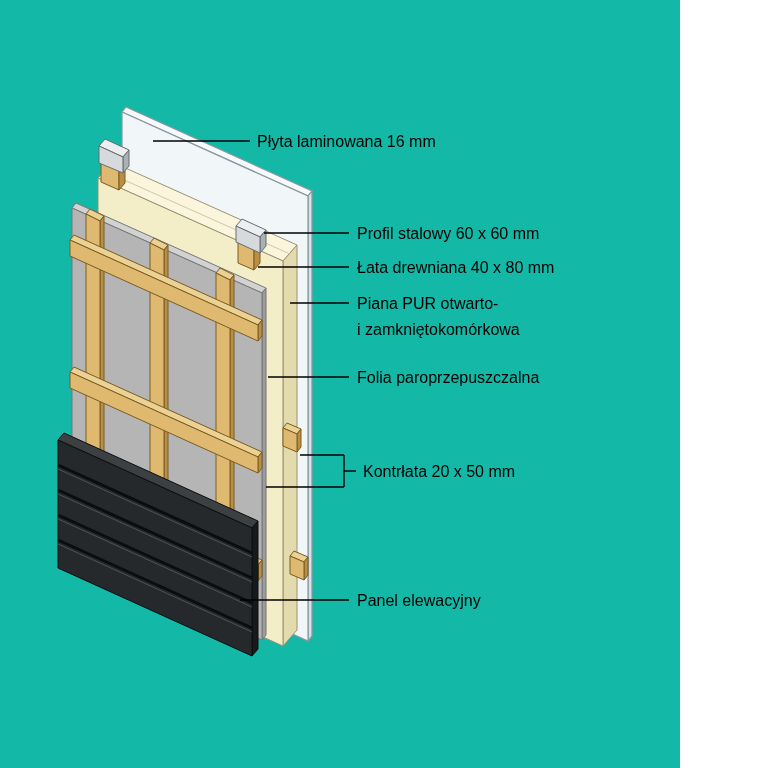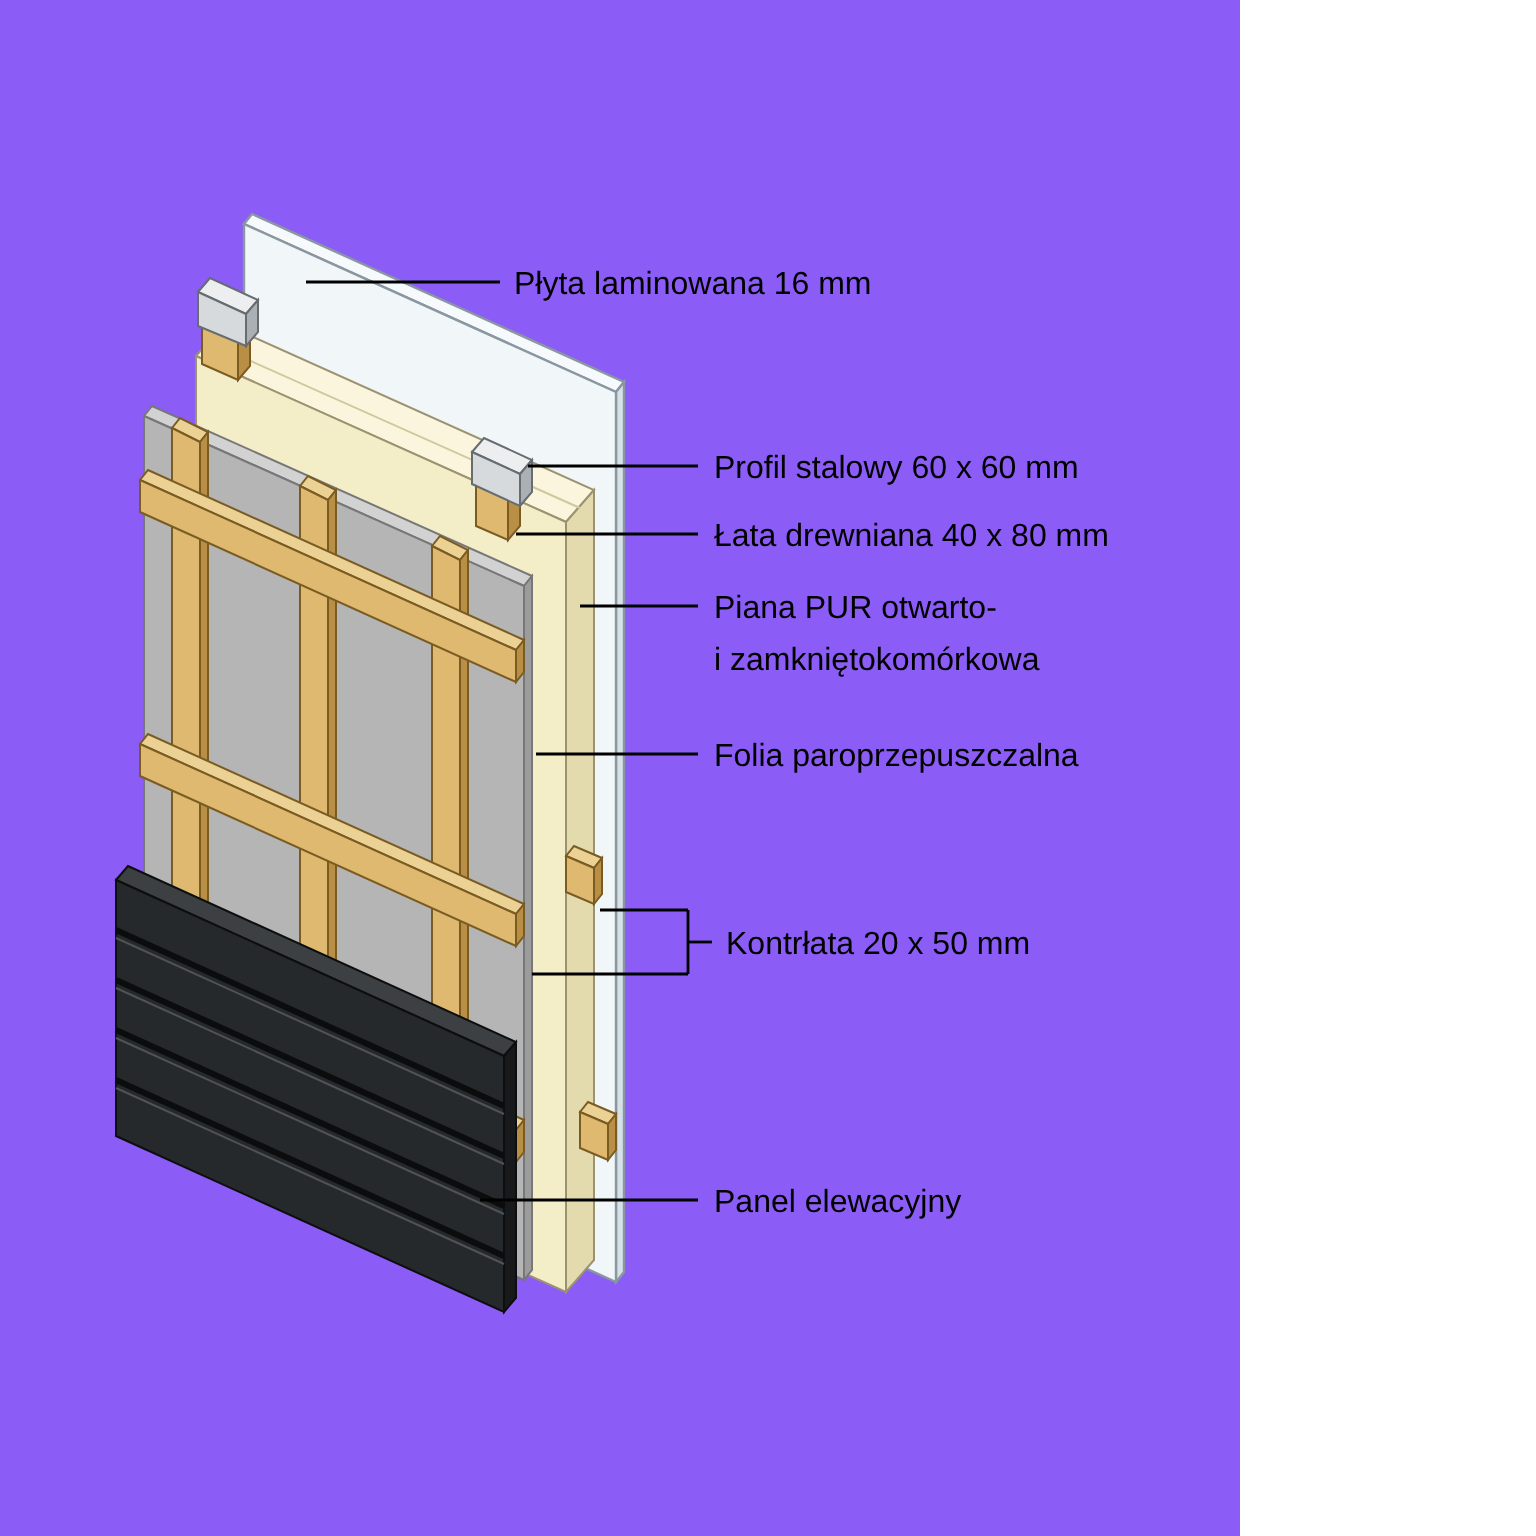--- a/index.html
+++ b/index.html
@@ -1,18 +1,18 @@
 <!DOCTYPE html>
 <html><head>
 <meta charset="utf-8">
 <style>
   html, body { margin: 0; padding: 0; background: #ffffff; }
   .stage {
-    width: 620px; height: 768px; position: relative;
-    background: #8b5cf6; overflow: hidden;
+    width: 680px; height: 768px; position: relative;
+    background: #14b8a6; overflow: hidden;
     font-family: "Liberation Sans", sans-serif;
   }
   svg { display: block; }
   .glass-edge    { stroke: #8a97a0; stroke-width: 1.2; }
   .foam-edge     { stroke: #9b9370; stroke-width: 1; }
   .wood-edge     { stroke: #7a5c23; stroke-width: 1; }
   .steel-edge    { stroke: #666c70; stroke-width: 1; }
   .membrane-edge { stroke: #777777; stroke-width: 1; }
   .panel-edge    { stroke: #0d0e0f; stroke-width: 1; }
   .groove        { stroke: #0b0c0d; stroke-width: 3; }

